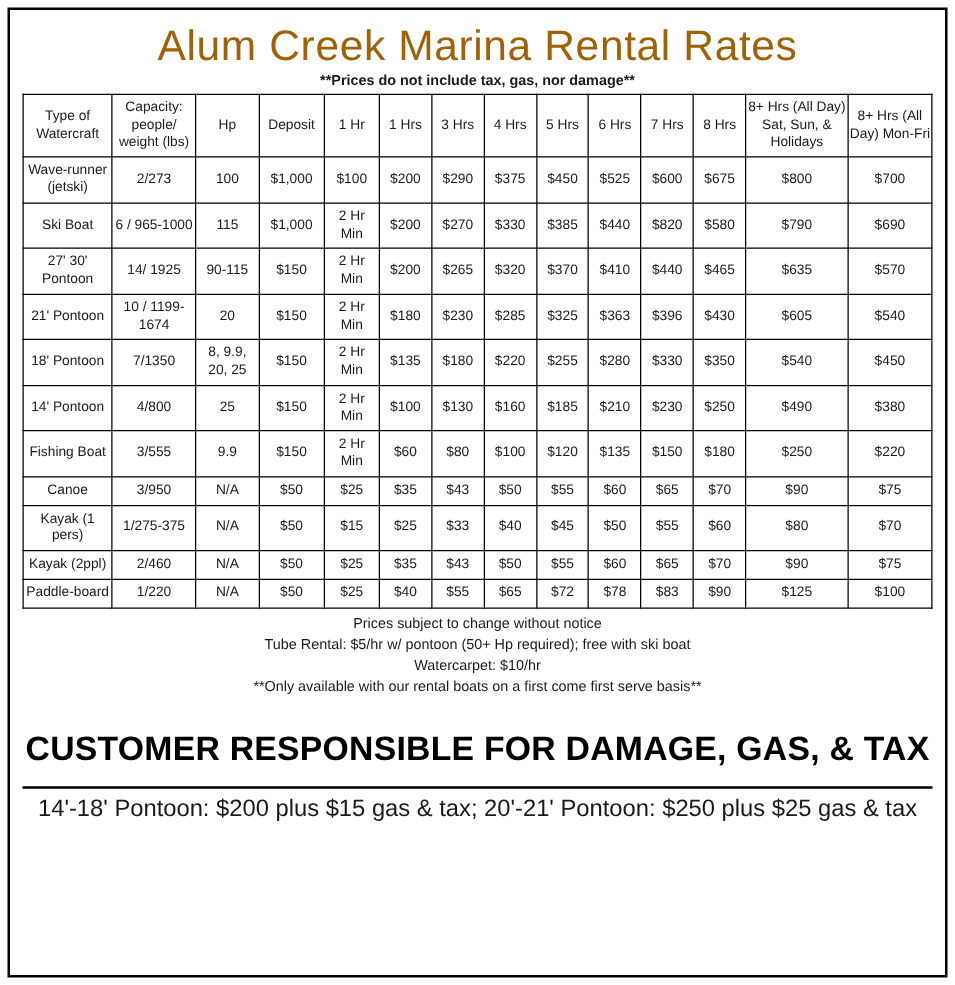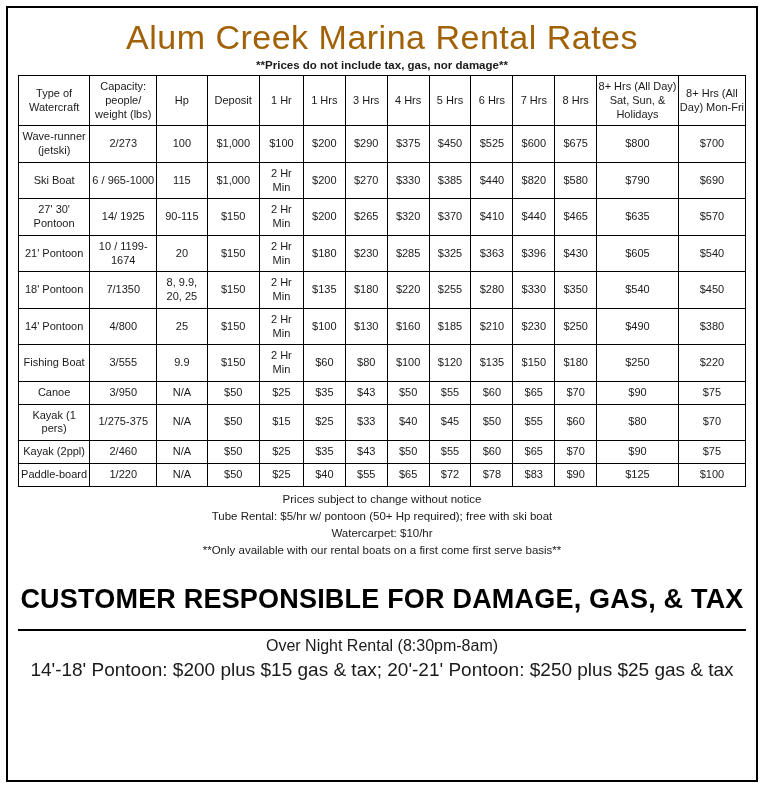--- a/index.html
+++ b/index.html
@@ -301,17 +301,16 @@
   <div class="notes" id="notes-block">
       <div class="note">Prices subject to change without notice</div>
       <div class="note">Tube Rental: $5/hr w/ pontoon (50+ Hp required); free with ski boat</div>
       <div class="note">Watercarpet: $10/hr</div>
       <div class="note">**Only available with our rental boats on a first come first serve basis**</div>
     </div>
 
   <div class="banner">CUSTOMER RESPONSIBLE FOR DAMAGE, GAS, &amp; TAX</div>
 
   <div class="overnight">
-    <div class="overnight-title">Over Night Rental (8:30pm-8am)</div>
     <div class="overnight-details">14'-18' Pontoon: $200 plus $15 gas &amp; tax; 20'-21' Pontoon: $250 plus $25 gas &amp; tax</div>
   </div>
 
 </div>
 
 </body></html>

